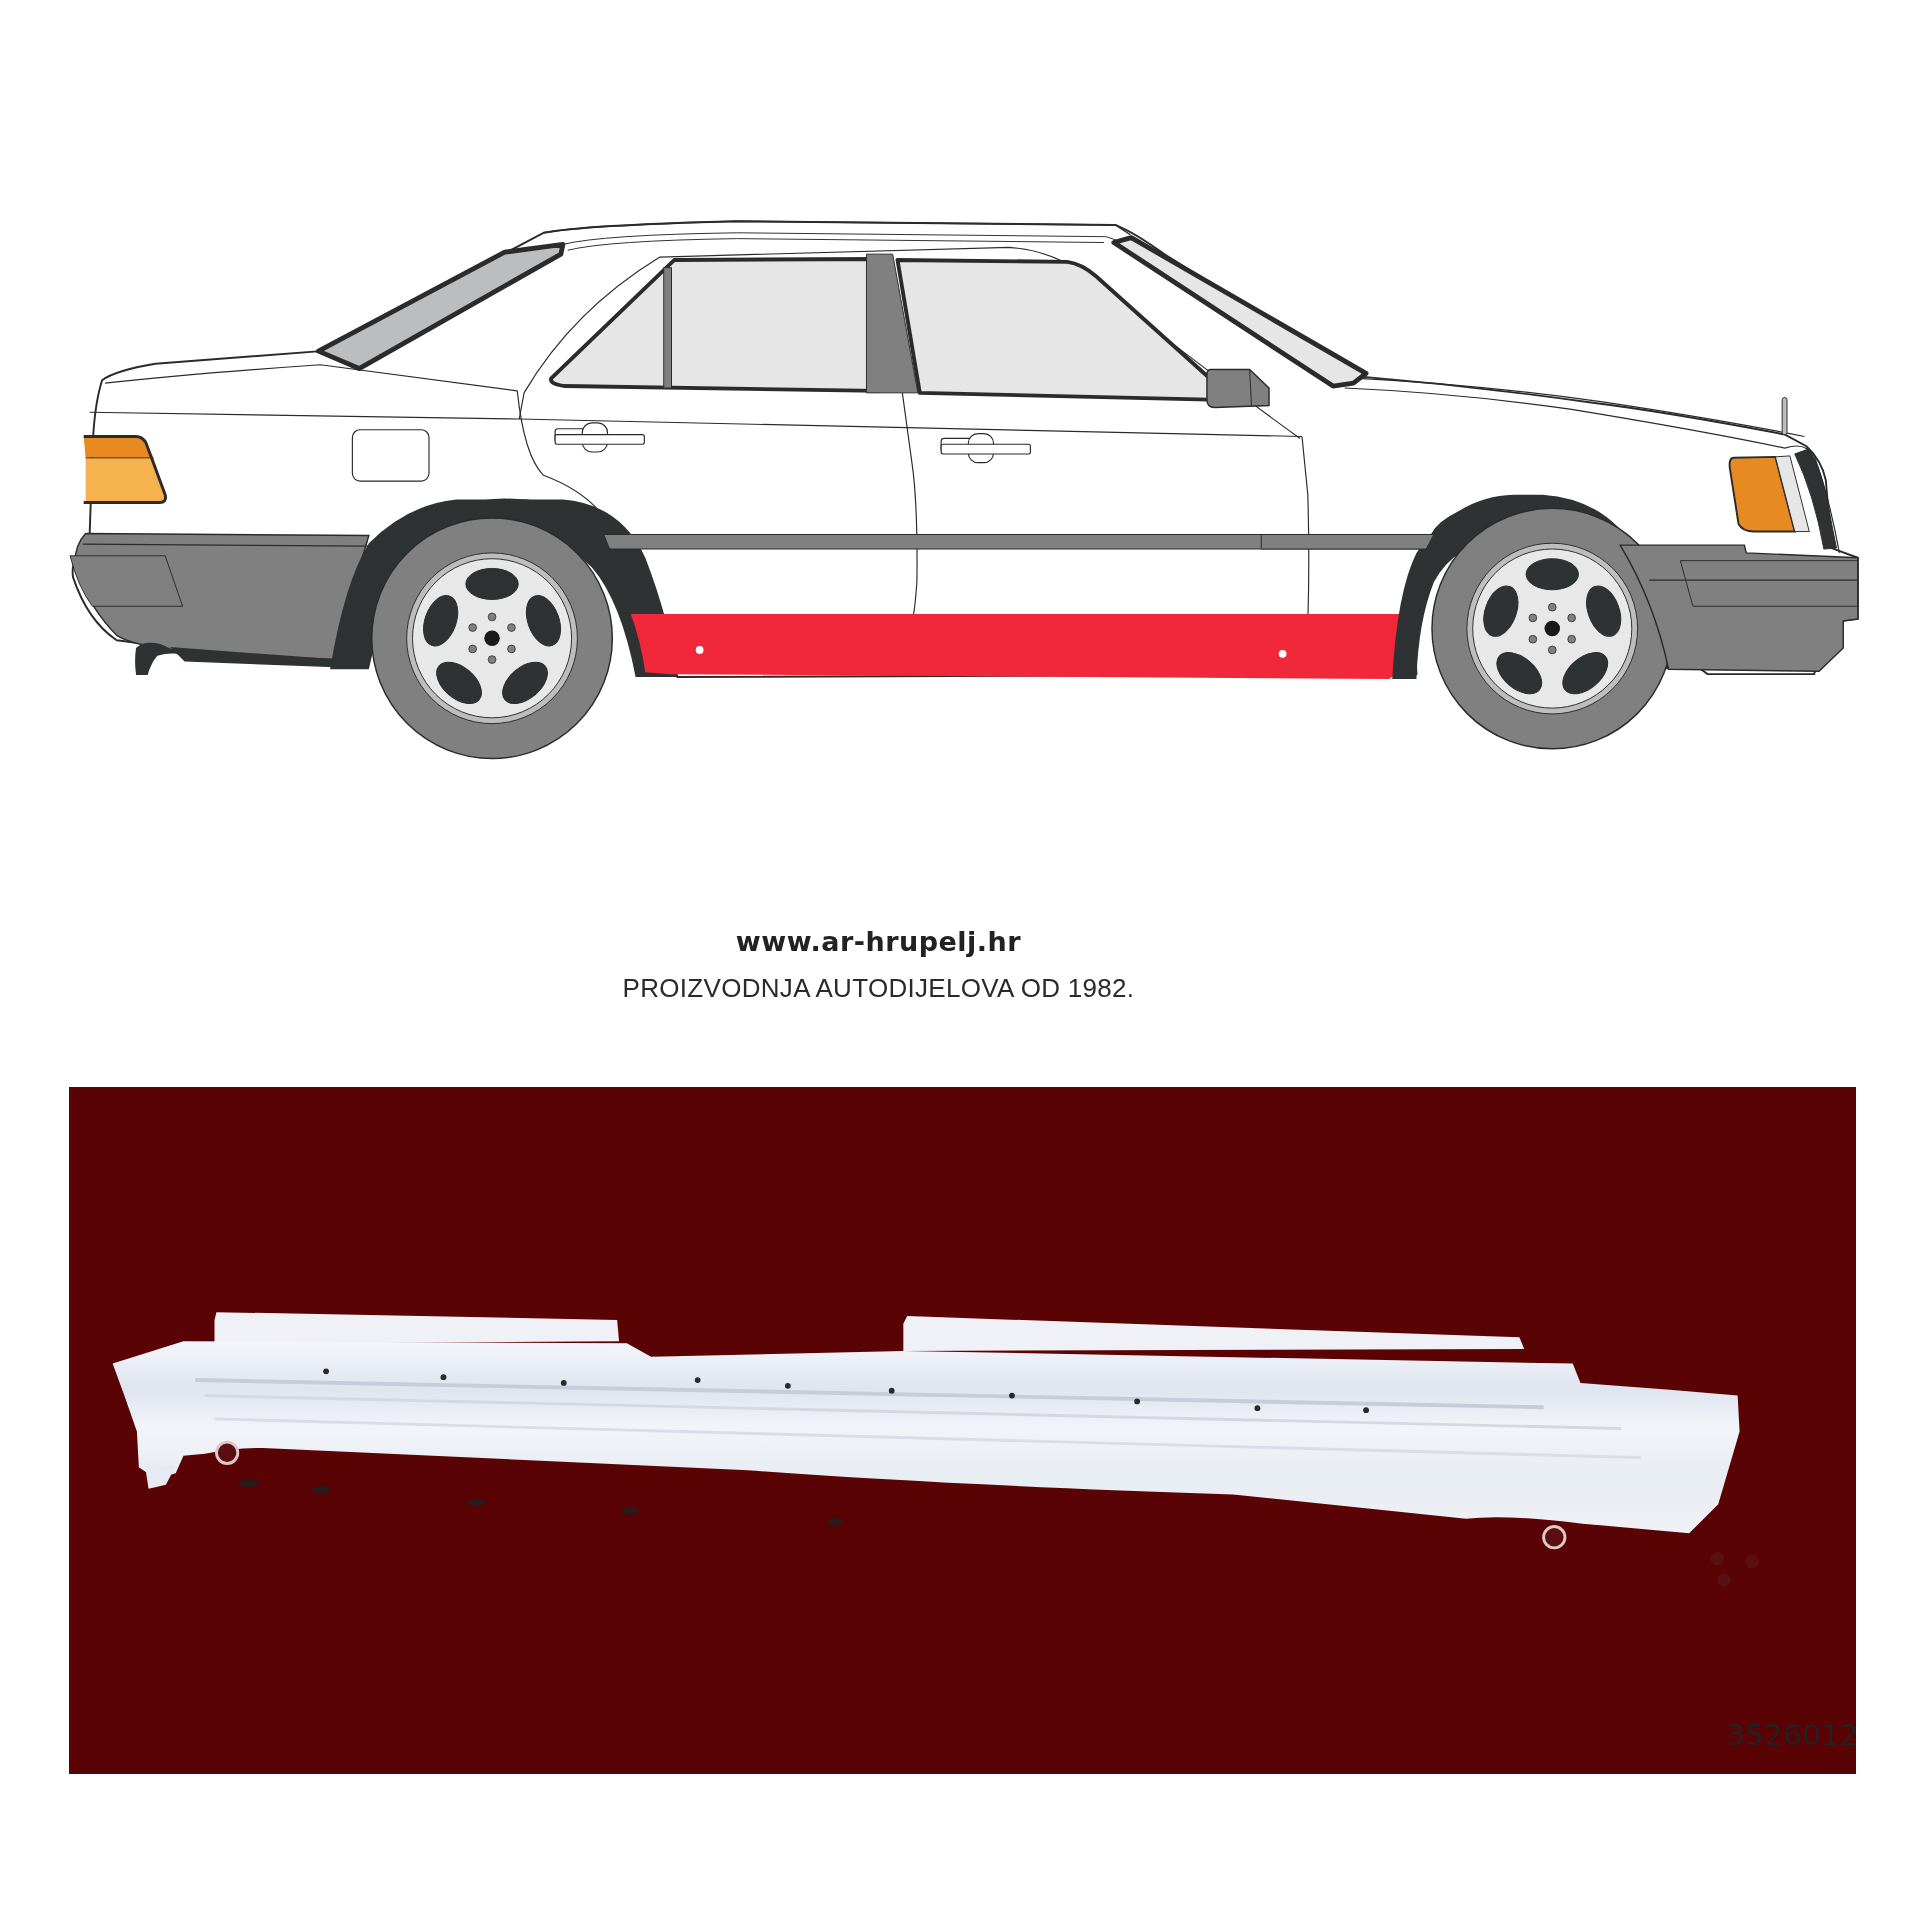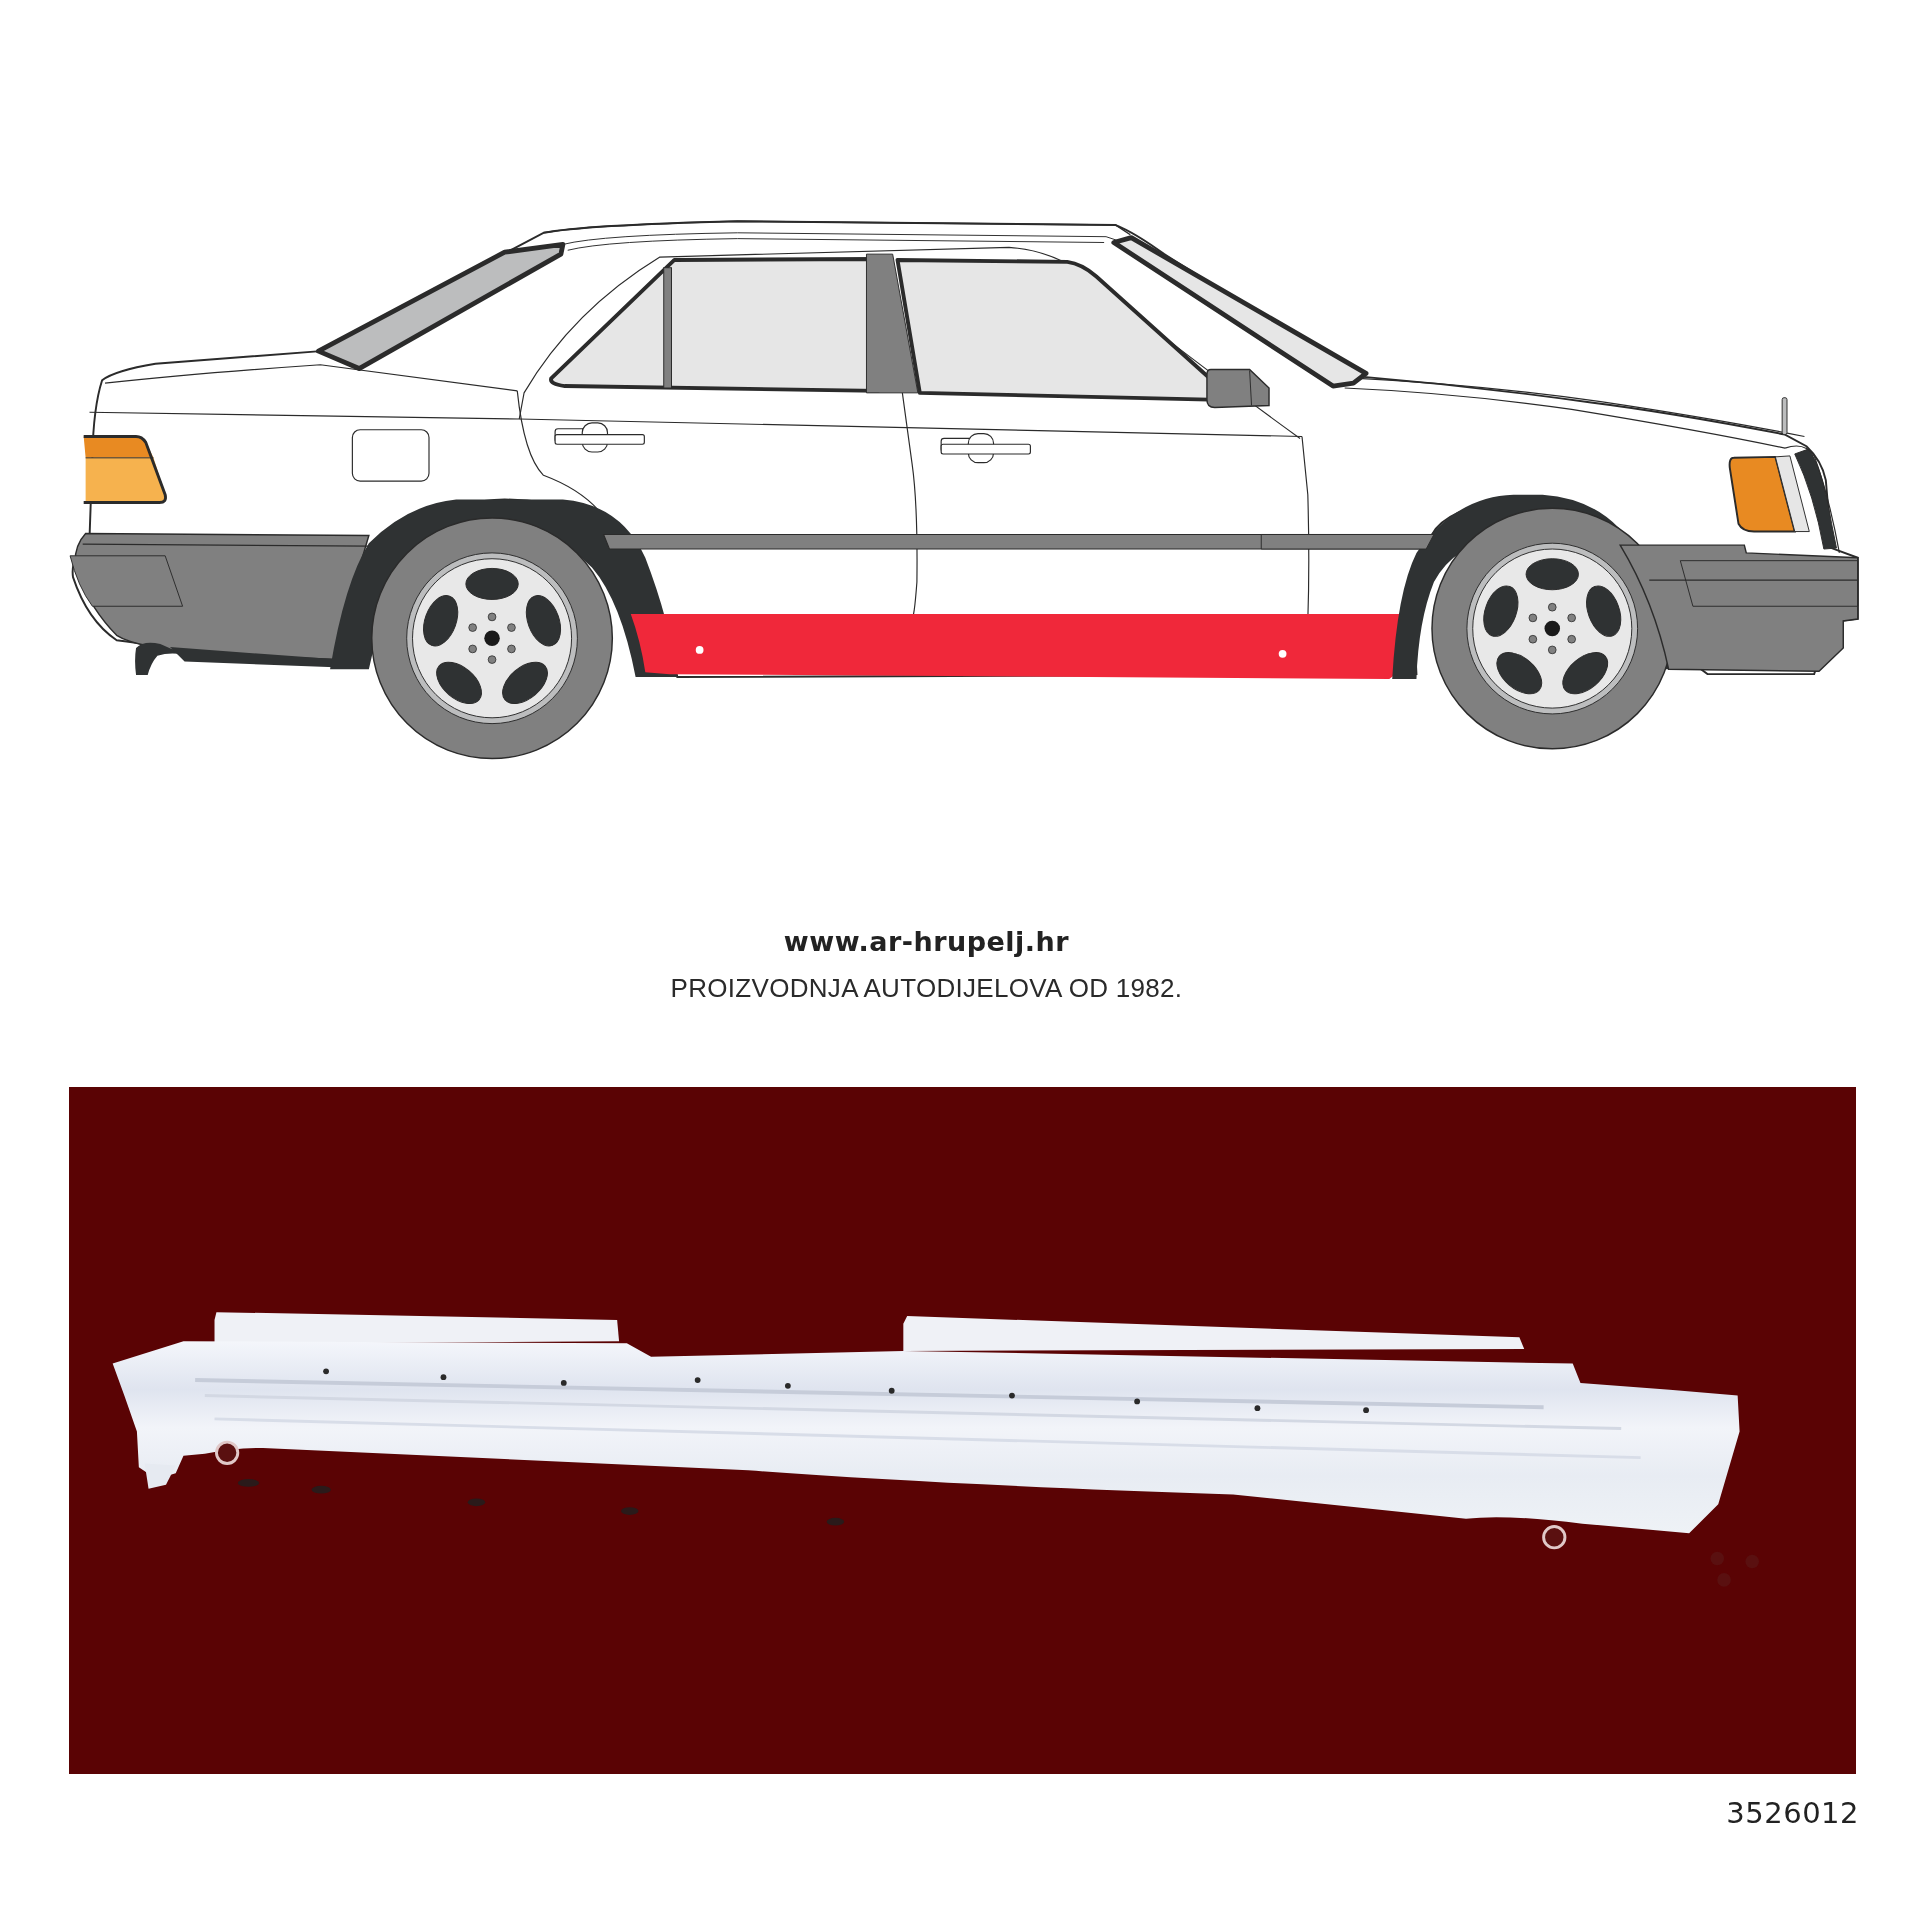--- a/index.html
+++ b/index.html
@@ -1,23 +1,23 @@
 <!DOCTYPE html>
 <html><head>
   <meta charset="utf-8">
   <style>
     html, body { margin: 0; padding: 0; background: #ffffff; }
     body { width: 1925px; height: 1925px; position: relative; overflow: hidden; font-family: "DejaVu Sans", sans-serif; }
     .car-illustration { position: absolute; left: 0; top: 0; width: 1925px; height: 873px; }
-    .brand-block { position: absolute; left: 0; top: 922px; width: 1757px; text-align: center; padding-left: 48px; }
+    .brand-block { position: absolute; left: 0; top: 922px; width: 1757px; text-align: center; }
     .brand-url { font-family: "DejaVu Sans", sans-serif; font-weight: bold; font-size: 27px; color: #222222; letter-spacing: 0.5px; line-height: 39px; }
     .brand-tagline { font-family: Liberation Sans, sans-serif; font-weight: normal; font-size: 26px; color: #2a2a2a; letter-spacing: 0.3px; line-height: 39px; margin-top: 7.8px; }
     .photo-panel { position: absolute; left: 69px; top: 1087px; width: 1787px; height: 687px; background: #5a0304; overflow: hidden; }
     .photo-panel svg { position: absolute; left: 0; top: 0; }
-    .part-number { position: absolute; right: 66px; top: 1796px; font-family: "DejaVu Sans", sans-serif; font-size: 29px; color: #222222; letter-spacing: 0.5px; }
+    .part-number { position: absolute; right: 66px; top: 1718px; font-family: "DejaVu Sans", sans-serif; font-size: 29px; color: #222222; letter-spacing: 0.5px; }
   </style>
 </head>
 <body>
 
 <svg class="car-illustration" viewBox="0 0 1984 900" width="1925" height="873" xmlns="http://www.w3.org/2000/svg">
 
   <g>
     <path d="M105,392 Q118,382 160,375 L330,362 L560,240 Q600,232 760,228 L1150,232 Q1170,240 1200,262 L1400,388 Q1520,398 1640,415 Q1720,425 1840,448 L1862,460 Q1878,475 1882,495 L1888,565 L1915,575 L1915,638 L1900,640 L1882,660 L1870,695 L1760,695 L1740,680 Q1700,540 1610,520 Q1510,510 1480,545 Q1460,575 1455,600 L1460,695 L698,698 Q690,650 660,580 Q620,515 520,515 Q410,520 380,575 L360,660 L345,680 L220,675 Q160,665 120,660 Q90,640 75,595 Q72,575 92,555 L95,470 Q96,420 105,392 Z" fill="#ffffff" stroke="#2b2b2b" stroke-width="2"></path>
   </g>
 

